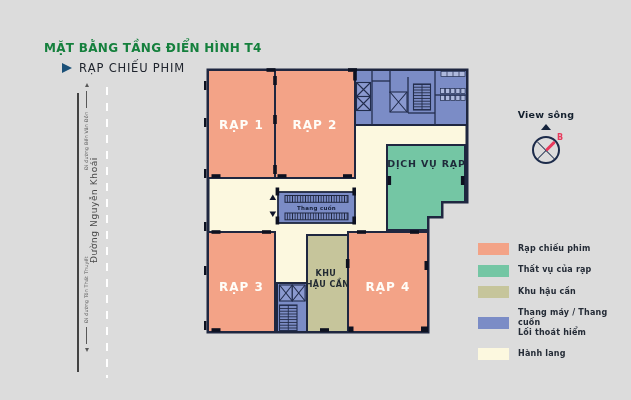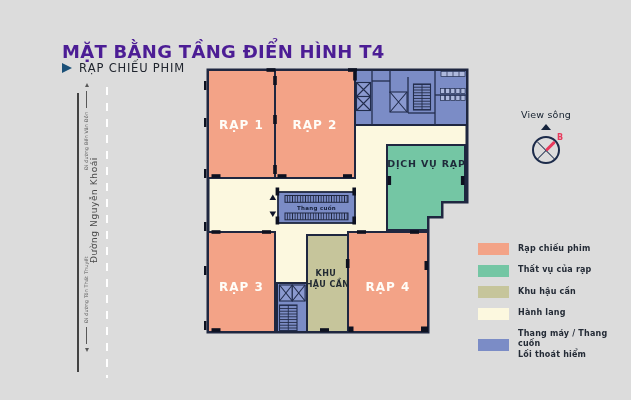--- a/index.html
+++ b/index.html
@@ -6,22 +6,22 @@
   html,body { width:631px; height:400px; }
   body {
     position:relative;
     background:#DCDCDC;
     font-family:"DejaVu Sans", sans-serif;
     overflow:hidden;
     color:#1A2130;
   }
   
   .title {
-    position:absolute; left:62px; top:41px;
-    font-size:18px; font-weight:bold; letter-spacing:.3px; color:#4c1d95;
+    position:absolute; left:44px; top:41px;
+    font-size:12px; font-weight:bold; letter-spacing:.3px; color:#15803d;
   }
   .subtitle-row {
     position:absolute; left:62px; top:61px;
     display:flex; align-items:center; gap:7px;
   }
   .tri-right {
     width:0; height:0;
     border-left:10px solid #1B5078;
     border-top:5.5px solid transparent;
     border-bottom:5.5px solid transparent;
@@ -52,21 +52,21 @@
   
   .plan-wrap { position:absolute; left:204px; top:66px; width:268px; height:270px;text-decoration:underline; }
   svg { font-family:"DejaVu Sans", sans-serif; }
   .room-label { font-size:12px; font-weight:bold; fill:#FFFDF8; letter-spacing:1px; text-anchor:middle; }
   .green-label { font-size:9.5px; font-weight:bold; fill:#1E2A3A; letter-spacing:.8px; text-anchor:middle; }
   .khc-label { font-size:8px; font-weight:bold; fill:#222A33; letter-spacing:.4px; text-anchor:middle; }
   .esc-label { font-size:5.5px; font-weight:bold; fill:#141E38; letter-spacing:.3px; text-anchor:middle; }
 
   
   .compass { position:absolute; left:503px; top:109px; width:86px; text-align:center; }
-  .compass-title { font-size:9.5px; font-weight:400; color:#14202E; letter-spacing:.2px; }
+  .compass-title { font-size:9.5px; font-weight:700; color:#14202E; letter-spacing:.2px; }
   .tri-up { width:0; height:0; margin:4px auto 0;
     border-left:5px solid transparent; border-right:5px solid transparent;
     border-bottom:6px solid #15233C; }
   .compass-circle {
     position:relative; width:28px; height:28px; margin:6px auto 0;
     border:2px solid #1C2B4A; border-radius:50%;
   }
   .cross-line { position:absolute; left:0; top:11.5px; width:24px; height:1px; background:#1C2B4A; }
   .c45  { transform:rotate(45deg); }
   .c135 { transform:rotate(-45deg); }
@@ -260,23 +260,23 @@
   </div>
   <div class="legend-row">
     <div class="swatch sw2"></div>
     <div class="legend-label">Thất vụ của rạp</div>
   </div>
   <div class="legend-row">
     <div class="swatch sw3"></div>
     <div class="legend-label">Khu hậu cần</div>
   </div>
   <div class="legend-row">
-    <div class="swatch sw4"></div>
-    <div class="legend-label">Hành lang</div>
-  </div>
-  <div class="legend-row">
     <div class="swatch sw5"></div>
     <div class="legend-label">
       <div>Thang máy / Thang cuốn</div>
       <div>Lối thoát hiểm</div>
     </div>
   </div>
+  <div class="legend-row">
+    <div class="swatch sw4"></div>
+    <div class="legend-label">Hành lang</div>
+  </div>
 </div>
 
 </body></html>

